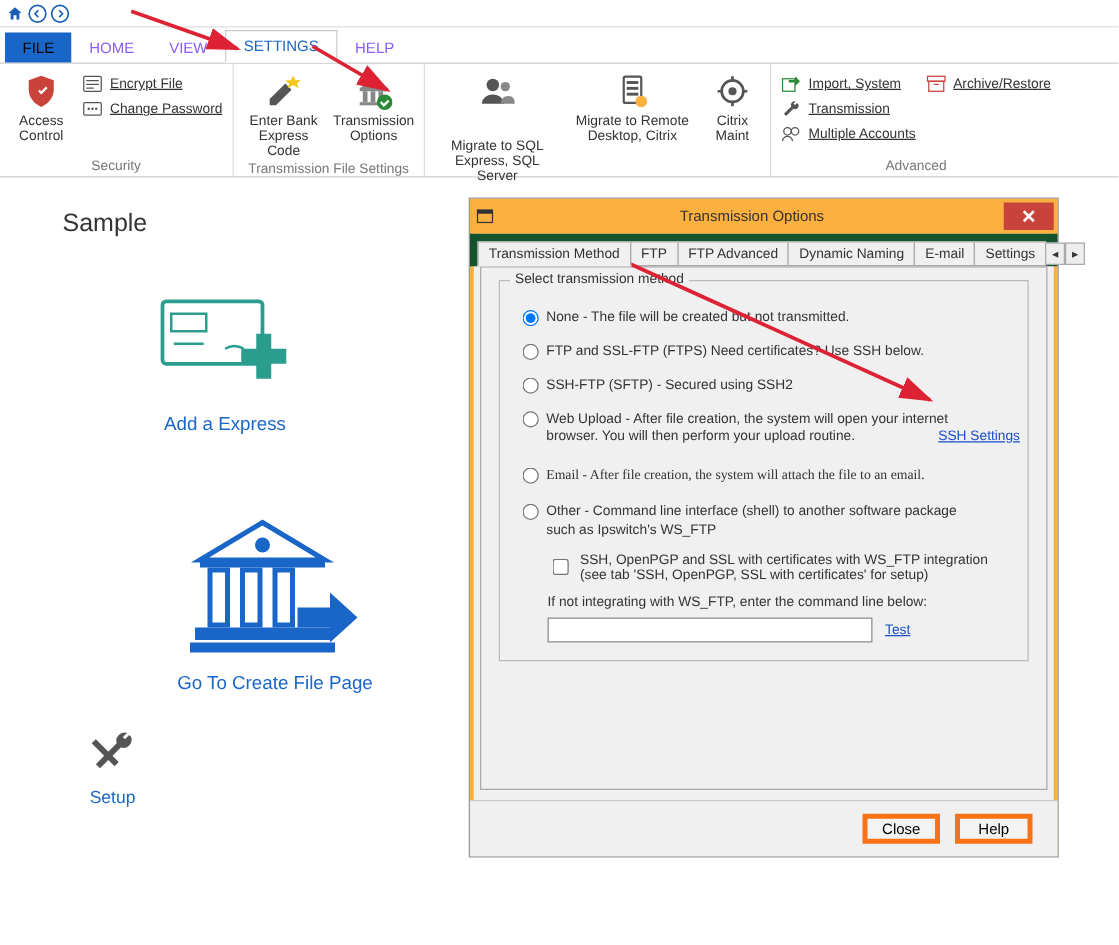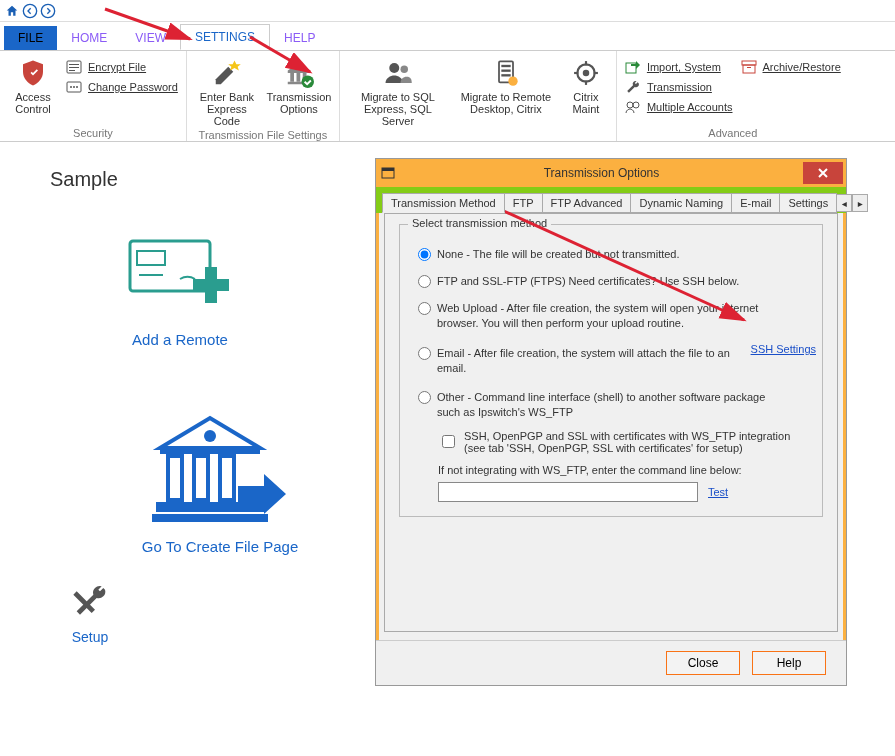--- a/index.html
+++ b/index.html
@@ -92,41 +92,41 @@
     background: #fbb040;
     height: 28px;
     display:flex;
     align-items:center;
     position:relative;
     color:#333;
   }
   .dialog-title .ttxt { flex:1; text-align:center; font-size:12px;}
   .dialog-title .ticon { width:24px; display:flex; justify-content:center;}
   .close-btn { width:40px; height:22px; background:#c8443b; color:#fff; display:flex; align-items:center; justify-content:center; margin-right:3px; cursor:pointer; font-size:14px;}
-  .dlg-tabs { display:flex; align-items:center; background:#84cc16; padding:6px 6px 0 6px; gap:0; position:relative;}
+  .dlg-tabs { display:flex; align-items:center; background:#14532d; padding:6px 6px 0 6px; gap:0; position:relative;}
   .dlg-tab { border:1px solid #aaa; padding:3px 8px; font-size:11px; background:#f0f0f0; cursor:pointer; margin-right:-1px; white-space:nowrap;}
   .dlg-tab.active { background:#f0f0f0; border-bottom:1px solid #f0f0f0; position:relative; z-index:2;}
   .dlg-tabs .scroll { margin-left:auto; display:flex; gap:0;}
   .dlg-tabs .scroll div{ width:16px; height:18px; border:1px solid #aaa; background:#eee; display:flex; align-items:center; justify-content:center; cursor:pointer; font-size:10px;}
   .dlg-body { flex:1; margin:0 8px 8px 8px; border:1px solid #aaa; background:#f0f0f0; padding:10px 14px; position:relative;}
   .fieldset { border:1px solid #bbb; padding:10px 10px 14px 10px; position:relative;}
   .fieldset .legend { position:absolute; top:-8px; left:8px; background:#f0f0f0; padding:0 4px; font-size:11px;}
   .radio-row { display:flex; align-items:flex-start; gap:6px; font-size:11px; margin:12px 0 10px 8px; }
   .radio-row input[type=radio]{ margin:1px 0 0 0;}
   .radio-row label { line-height:1.35;}
   .sub-indent { margin-left:28px; }
   .txt-input { width:280px; height:20px; border:1px solid #888; font-size:11px; padding:2px 4px; background:#fff;}
   .wide-input { width:260px;}
   .link { color:#1a4fc8; text-decoration:underline; cursor:pointer; font-size:11px;}
   .ssh-link { position:absolute; right:6px; top:118px;}
   .test-link { margin-left:10px;}
   .chk-row { display:flex; align-items:center; gap:6px; font-size:11px; margin:6px 0 10px 28px;}
   .cmd-label { font-size:11px; margin:10px 0 6px 28px;}
   .dlg-footer { display:flex; justify-content:flex-end; gap:12px; padding:10px 20px; border-top:1px solid #ccc; background:#f0f0f0;}
-  .dlg-footer button { width:74px; height:24px; border:1px solid #f97316; background:#f3f3f3; cursor:pointer; font-size:12px;}
+  .dlg-footer button { width:62px; height:24px; border:4px solid #f97316; background:#f3f3f3; cursor:pointer; font-size:12px;}
   
   .arrow {
     position:absolute;
     pointer-events:none;
   }
   
   svg { display:block;}
 </style>
 </head>
 <body>
@@ -236,21 +236,21 @@
     <div class="group-body">
       <div class="big-btn" style="width:100px;">
         <div class="icon-lg">
             <svg width="30" height="30" viewBox="0 0 24 24">
               <circle cx="9" cy="8" r="4" fill="#555"></circle>
               <circle cx="17" cy="9" r="3" fill="#888"></circle>
               <path fill="#555" d="M2 20c0-4 4-6 7-6s7 2 7 6H2z"></path>
               <path fill="#888" d="M14 20c0-3 2-5 5-5s4 2 4 5h-9z"></path>
             </svg>
           </div>
-        <span style="white-space:pre-line;">Migrate to SQL
+        <span style="white-space:pre-line;margin-top:20px;">Migrate to SQL
 Express, SQL Server</span>
       </div>
       <div class="big-btn" style="width:100px;">
         <div class="icon-lg">
             <svg width="28" height="30" viewBox="0 0 24 24">
               <rect x="6" y="2" width="12" height="18" rx="1" fill="none" stroke="#555" stroke-width="1.5"></rect>
               <rect x="8" y="5" width="8" height="2" fill="#555"></rect>
               <rect x="8" y="9" width="8" height="2" fill="#555"></rect>
               <rect x="8" y="13" width="8" height="2" fill="#555"></rect>
               <circle cx="18" cy="19" r="4" fill="#fbb040"></circle>
@@ -331,21 +331,21 @@
 
   <div class="card-btn" style="margin-left:20px;">
     <svg width="110" height="90" viewBox="0 0 110 90">
       <rect x="5" y="10" width="80" height="50" rx="3" fill="#fff" stroke="#2a9d8f" stroke-width="3"></rect>
       <rect x="12" y="20" width="28" height="14" fill="none" stroke="#2a9d8f" stroke-width="2"></rect>
       <line x1="14" y1="44" x2="38" y2="44" stroke="#2a9d8f" stroke-width="2"></line>
       <path d="M55 48c5-3 10-3 15 0" stroke="#2a9d8f" stroke-width="2" fill="none"></path>
       <rect x="68" y="48" width="36" height="12" fill="#2a9d8f"></rect>
       <rect x="80" y="36" width="12" height="36" fill="#2a9d8f"></rect>
     </svg>
-    <span>Add a Remote</span>
+    <span>Add a Express</span>
   </div>
 
   <div class="card-btn" style="margin-left:60px; margin-bottom:28px;">
     <svg width="140" height="120" viewBox="0 0 140 120">
       <path d="M10 40 L60 10 L110 40 Z" fill="#fff" stroke="#1a66c8" stroke-width="4"></path>
       <circle cx="60" cy="28" r="6" fill="#1a66c8"></circle>
       <rect x="10" y="40" width="100" height="6" fill="#1a66c8"></rect>
       <rect x="18" y="48" width="14" height="44" fill="#fff" stroke="#1a66c8" stroke-width="4"></rect>
       <rect x="44" y="48" width="14" height="44" fill="#fff" stroke="#1a66c8" stroke-width="4"></rect>
       <rect x="70" y="48" width="14" height="44" fill="#fff" stroke="#1a66c8" stroke-width="4"></rect>
@@ -399,30 +399,34 @@
       <div class="radio-row">
         <input type="radio" name="tm" checked="" style="">
         <label>None - The file will be created but not transmitted.</label>
       </div>
 
       <div class="radio-row">
         <input type="radio" name="tm" style="">
         <label>FTP and SSL-FTP (FTPS) Need certificates? Use SSH below.</label>
       </div>
 
+      <div class="radio-row">
+        <input type="radio" name="tm" style="">
+        <label>SSH-FTP (SFTP) - Secured using SSH2</label>
+      </div>
       <a class="link ssh-link">SSH Settings</a>
 
       <div class="radio-row" style="align-items:flex-start;">
         <input type="radio" name="tm" style="">
         <label style="max-width:330px;">Web Upload - After file creation, the system will open your internet browser.  You will then perform your upload routine.</label>
       </div>
 
       <div class="radio-row" style="margin-top:16px;">
         <input type="radio" name="tm" style="">
-        <label style="max-width:320px;">Email - After file creation, the system will attach the file to an email.</label>
+        <label style="max-width:320px;font-family:Liberation Serif, serif;">Email - After file creation, the system will attach the file to an email.</label>
       </div>
 
       <div class="radio-row" style="margin-top:14px;">
         <input type="radio" name="tm" style="">
         <label style="max-width:340px;">Other - Command line interface (shell) to another software package such as Ipswitch's WS_FTP</label>
       </div>
 
       <div class="chk-row">
         <input type="checkbox" style="">
         <label style="max-width:330px;">SSH, OpenPGP and SSL with certificates with WS_FTP integration (see tab 'SSH, OpenPGP, SSL with certificates' for setup)</label>

